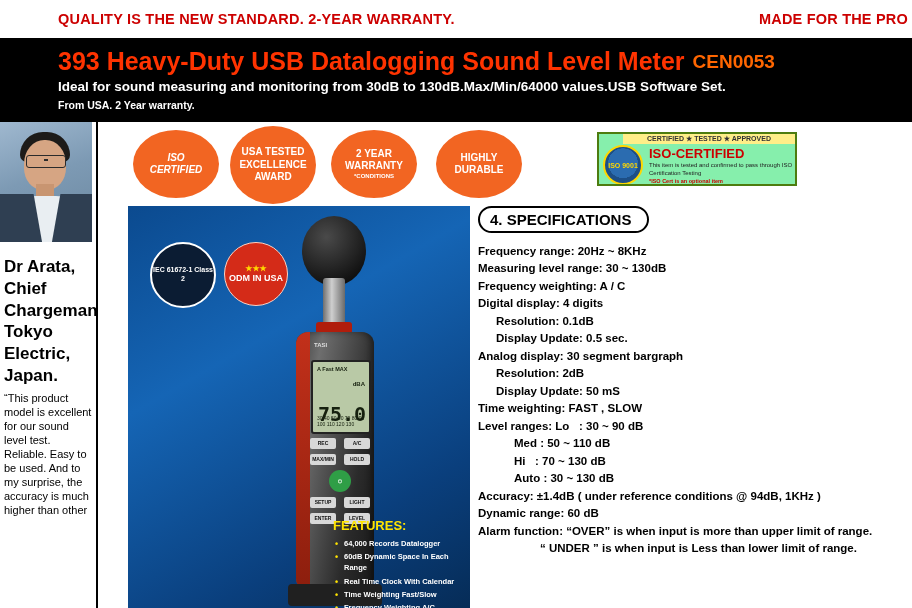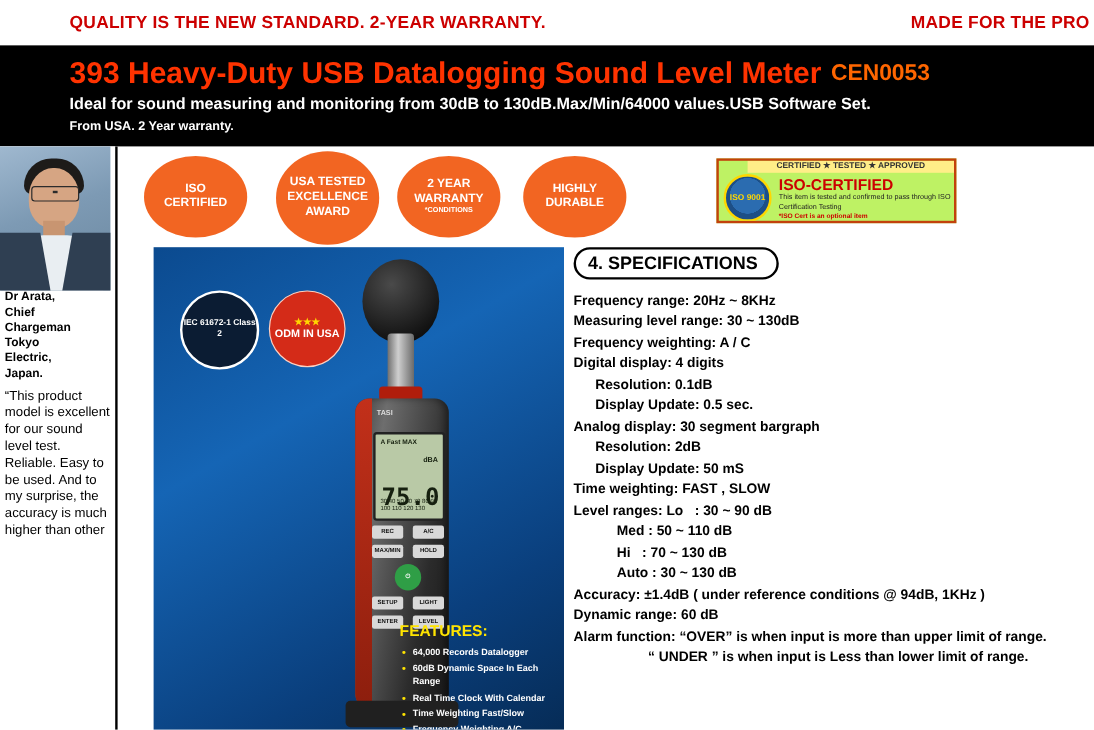--- a/index.html
+++ b/index.html
@@ -172,24 +172,24 @@
   }
   .portrait .neck {
     position: absolute;
     left: 36px;
     top: 62px;
     width: 18px;
     height: 18px;
     background: #c89571;
   }
   .endorser-name {
-    font-size: 10px;
+    font-size: 17px;
     font-weight: bold;
     line-height: 1.28;
-    padding: 0 4px 0 4px;
+    padding: 14px 4px 0 4px;
   }
   .endorser-quote {
     font-size: 11px;
     line-height: 1.28;
     padding: 4px 4px 0 4px;
   }
 
   
   .badges {
     position: absolute;
@@ -213,33 +213,33 @@
     font-weight: bold;
     line-height: 1.25;
     padding: 0 4px;
     box-sizing: border-box;
   }
   .badge small {
     display: block;
     font-size: 6px;
     font-weight: bold;
   }
-  #badge-0 { left: 20px;  top: 4px; }
+  #badge-0 { left: 33px;  top: 4px; font-style: italic; }
   #badge-1 { left: 130px; top: 0px; height: 78px; }
   #badge-2 { left: 231px; top: 4px; }
   #badge-3 { left: 336px; top: 4px; }
 
   .iso-cert-box {
     position: absolute;
     left: 497px;
     top: 6px;
     width: 200px;
     height: 54px;
-    background: #bef264;
-    border: 2px solid #c2410c;
+    background: #86efac;
+    border: 2px solid #4d7c0f;
     box-sizing: border-box;
     overflow: hidden;
     padding-left: 24px;
   }
   .iso-cert-box .iso-header {
     background: #ffee88;
     font-size: 7px;
     text-align: center;
     font-weight: bold;
     color: #333;

